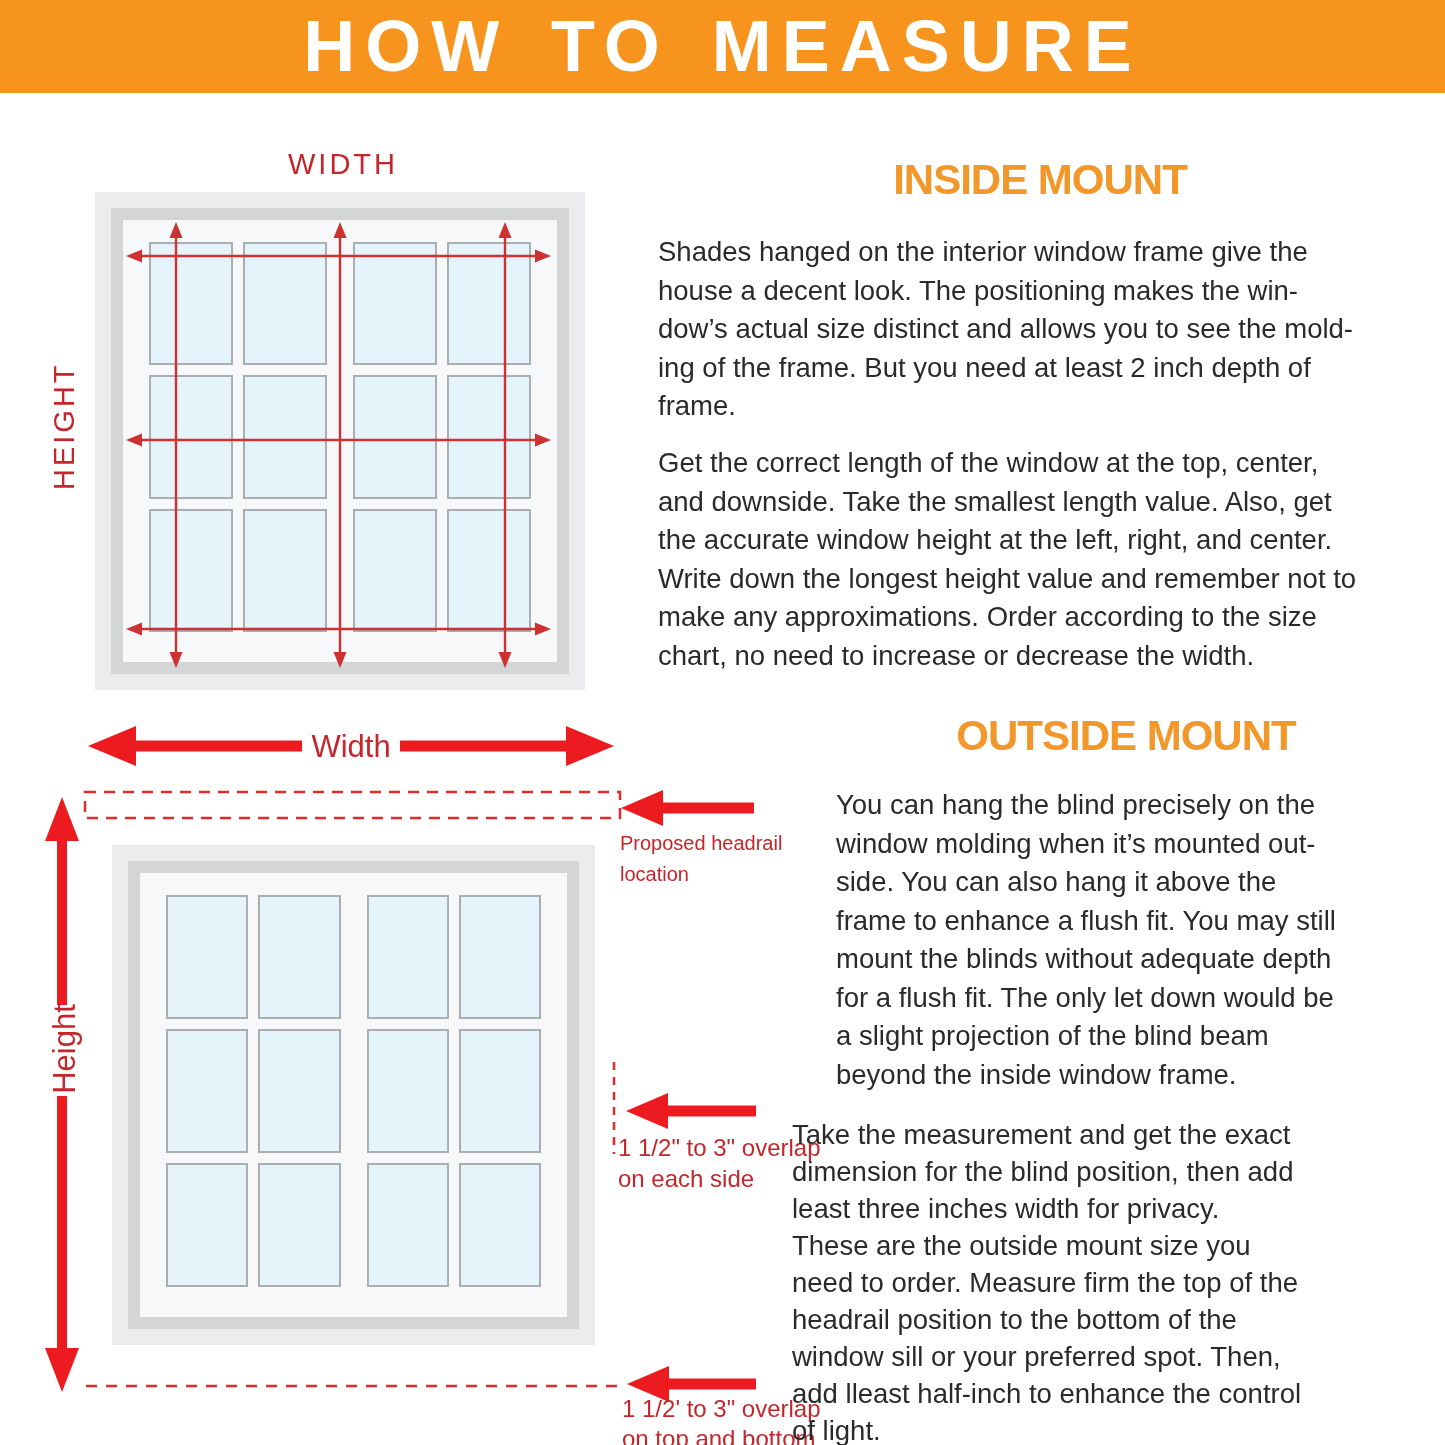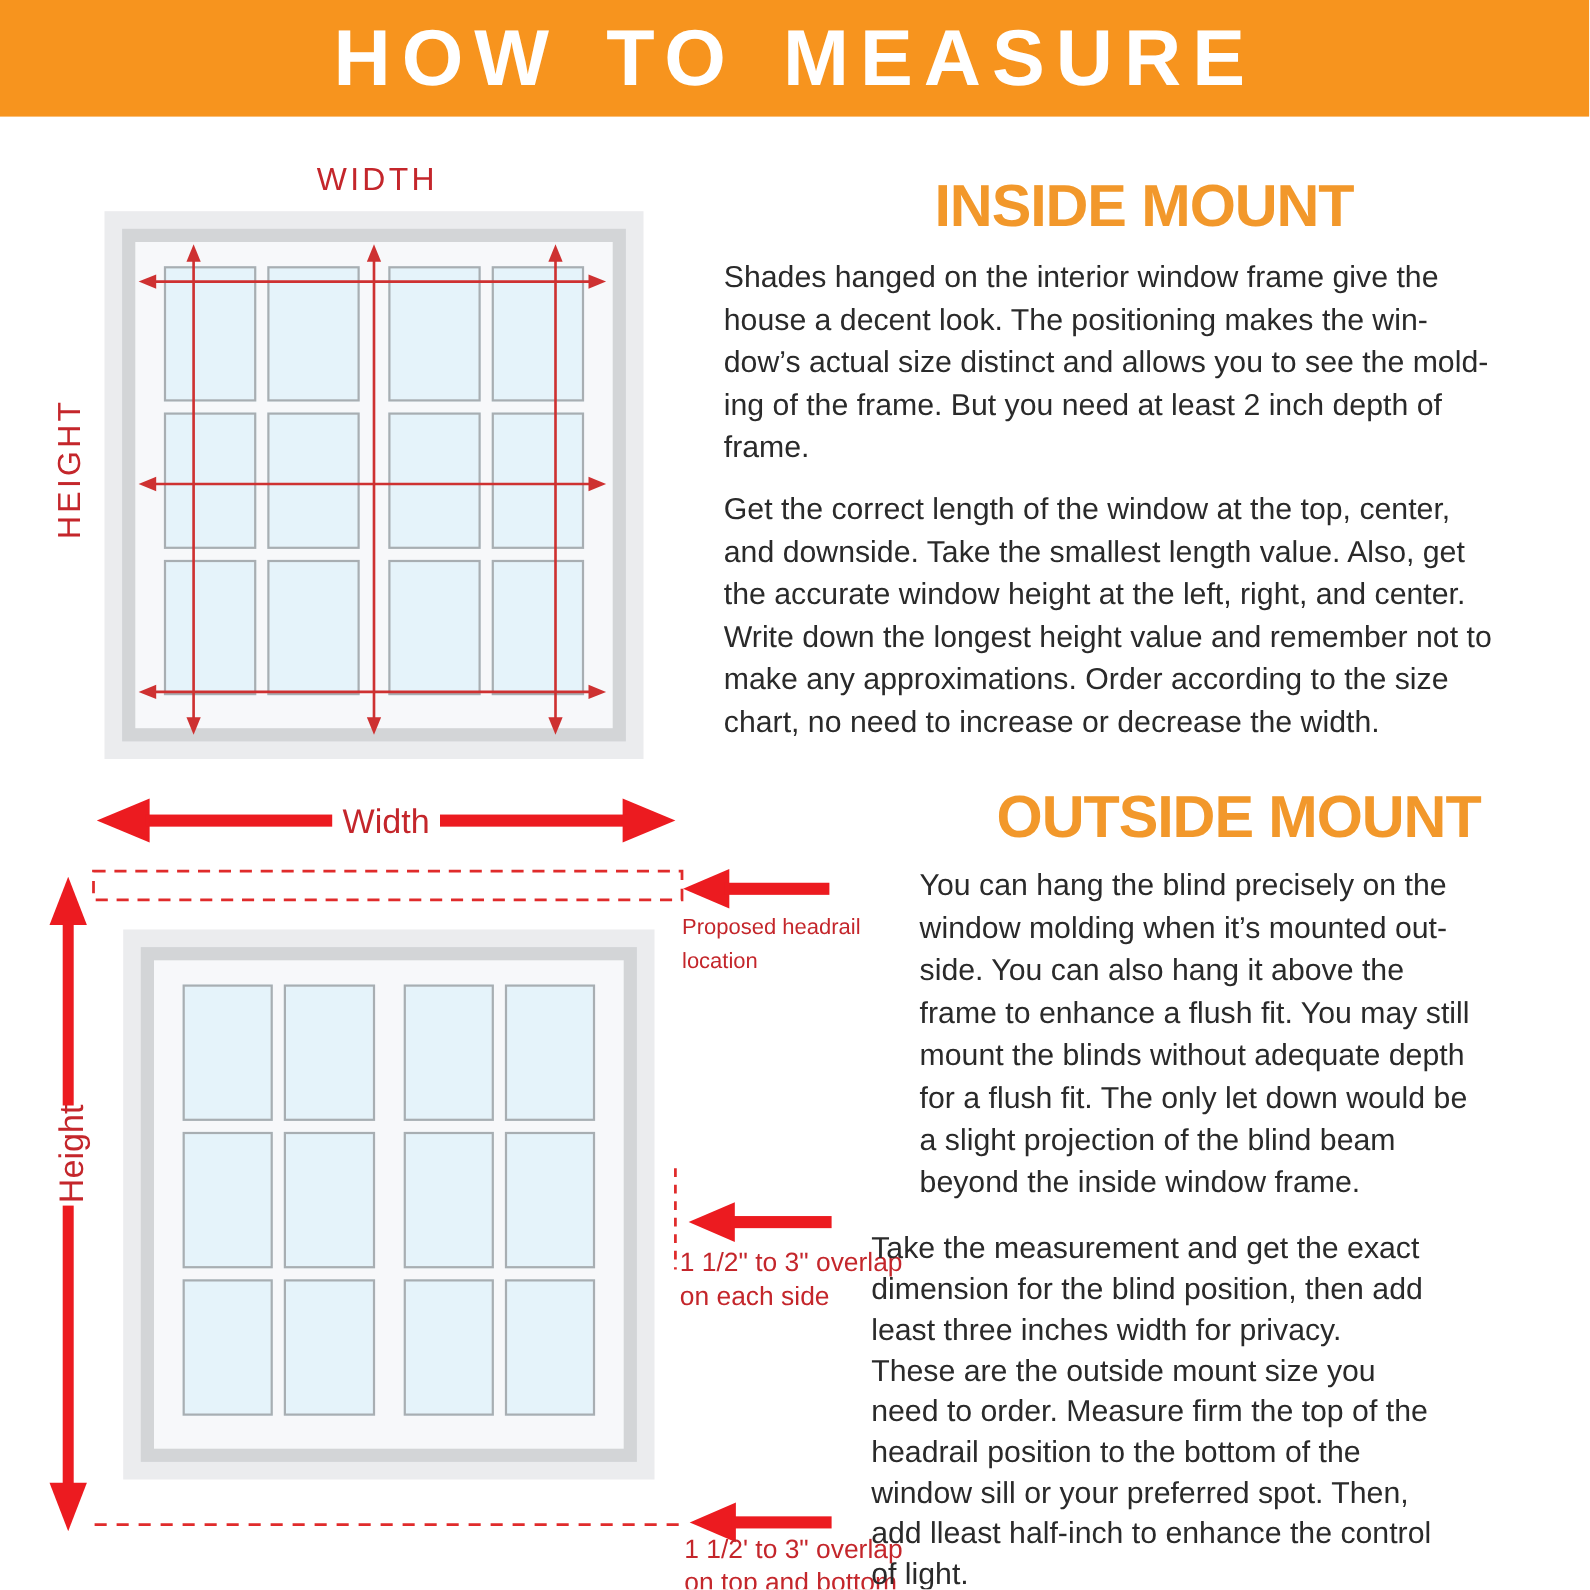--- a/index.html
+++ b/index.html
@@ -2,30 +2,30 @@
 <html><head>
 <meta charset="utf-8">
 <style>
   html,body{margin:0;padding:0;background:#ffffff;}
   .canvas{
     position:relative;width:1445px;height:1445px;overflow:hidden;
     background:#ffffff;font-family:"Liberation Sans",sans-serif;
   }
   
   .banner{
-    position:absolute;left:0;top:0;width:1445px;height:106px;
+    position:absolute;left:0;top:0;width:1445px;height:93px;
     background:#F7941E;display:flex;align-items:center;justify-content:center;
   }
   .banner h1{
     margin:0;color:#ffffff;font-size:72px;font-weight:bold;
     letter-spacing:10px;word-spacing:12px;line-height:93px;
   }
   
   .mount-heading{
-    position:absolute;text-align:center;font-weight:bold;font-size:54px;
+    position:absolute;text-align:center;font-weight:bold;font-size:42px;
     color:#F2982B;letter-spacing:-1px;
   }
   .heading-inside{left:650px;top:156px;width:780px;}
   .heading-outside{left:790px;top:712px;width:672px;}
   .para{
     position:absolute;color:#2a2a2a;font-size:27.5px;line-height:38.5px;
     white-space:pre-line;letter-spacing:0;
   }
   .para-inside-1{left:658px;top:233px;width:800px;}
   .para-inside-2{left:658px;top:444px;width:800px;}

